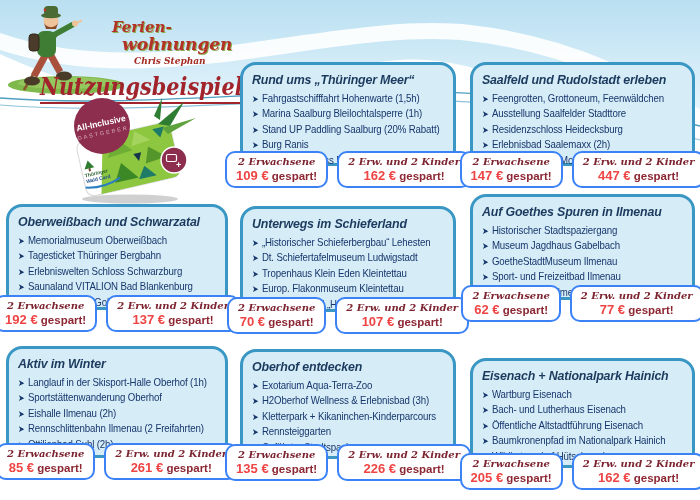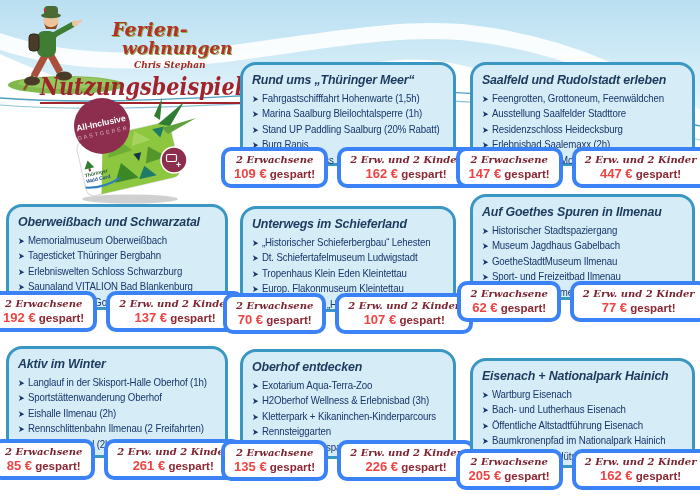--- a/index.html
+++ b/index.html
@@ -6,21 +6,21 @@
   .page {
     position:relative; width:700px; height:500px; overflow:hidden;
     background:#ffffff; font-family:"Liberation Sans", sans-serif;
   }
   .topwave { position:absolute; left:0; top:0; }
 
   
   .logo-text { position:absolute; left:112px; top:20px; color:#b23227;
     font-family:"DejaVu Serif", serif; font-style:italic; font-weight:bold;
     text-shadow:1px 1px 0 #8fae52; line-height:1.05; }
-  .logo-text .l1 { font-size:19px; }
+  .logo-text .l1 { font-size:15px; }
   .logo-text .l2 { font-size:17px; margin-left:10px; }
   .logo-text .owner { font-size:9px; text-shadow:none; color:#a32b22; margin:3px 0 12px 22px; font-weight:bold; }
 
   .page-title { position:absolute; left:40px; top:72px; margin:0;
     font-family:"DejaVu Serif", serif; font-style:italic; font-weight:bold;
     font-size:25px; color:#a1242c; border-bottom:2.5px solid #a1242c; padding-bottom:1px;
     transform:scaleX(.83); transform-origin:0 0; white-space:nowrap; }
 
   .promo { position:absolute; left:50px; top:96px; }
 
@@ -28,21 +28,21 @@
   .card { position:absolute; box-sizing:border-box; background:#d6edf8;
     border:3px solid #3a97c4; border-radius:16px; padding:5px 8px 4px; }
   .ct { margin:2px 0 4px 1px; font-family:"Liberation Sans", sans-serif;
     font-style:italic; font-weight:bold; font-size:13.5px; color:#1c3a5e;
     transform:scaleX(.92); transform-origin:0 50%; white-space:nowrap; letter-spacing:-.2px; }
   .cl { list-style:none; margin:0; padding:0 0 0 1px; transform:scaleX(.88); transform-origin:0 0; }
   .cl li { font-size:11px; line-height:14.4px; color:#17366b; white-space:nowrap; letter-spacing:-.15px; }
   .bu { font-family:"DejaVu Sans", sans-serif; font-size:9px; color:#17366b; margin-right:4px; }
 
   .badges { position:absolute; left:0; right:0; bottom:-25px; display:flex; justify-content:center; gap:9px; }
-  .badge { background:#fff; border:4px solid #3b82f6; border-radius:10px;
+  .badge { background:#fff; border:2px solid #3b82f6; border-radius:10px;
     padding:3px 9px 3px; text-align:center; }
   .bl { font-family:"DejaVu Serif", serif; font-style:italic; font-weight:bold;
     font-size:10px; color:#7c2430; white-space:nowrap; }
   .ba { font-size:11.5px; font-weight:bold; color:#8c2733; white-space:nowrap; margin-top:1px; }
   .ba .amt { color:#ef4444; font-size:13px; }
 </style>
 </head>
 <body>
 
 <div class="page">

